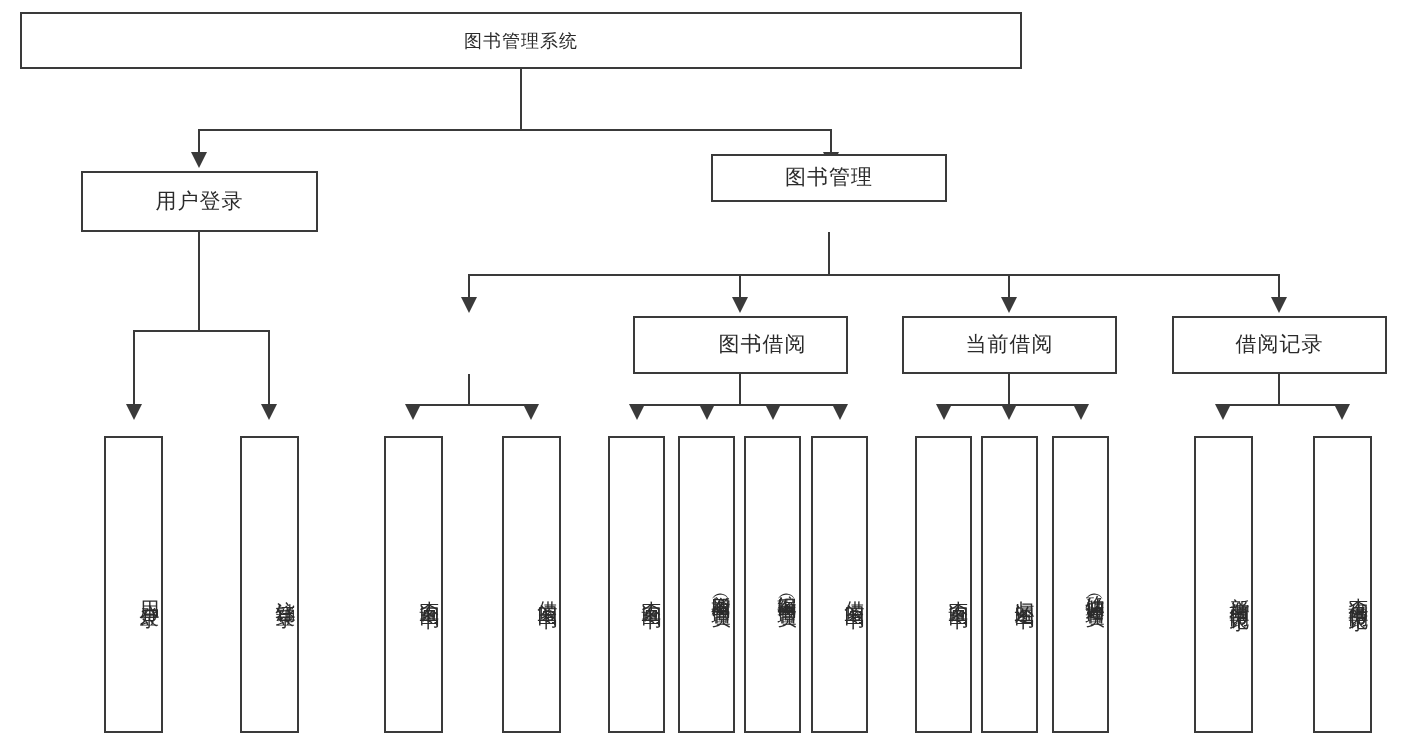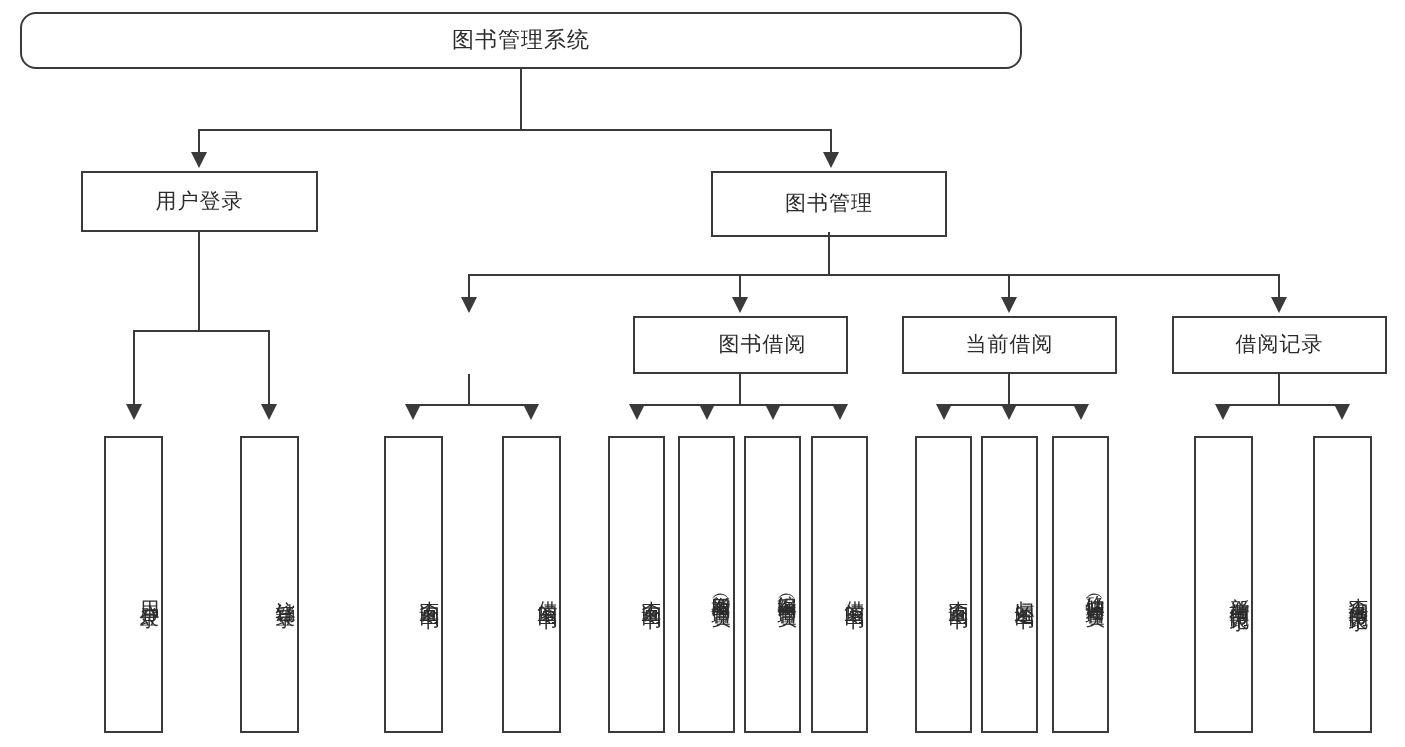--- a/index.html
+++ b/index.html
@@ -31,22 +31,21 @@
     justify-content: center;
     text-align: center;
     color: #2b2b2b;
     letter-spacing: 1px;
   }
   .node.h {           
     font-size: 21px;
     line-height: 1.1;
   }
   .node.root {
-    font-size: 22px;
-    border-radius: 16px;
+    font-size: 18px;
   }
   .node.v {           
     writing-mode: vertical-rl;
     text-orientation: upright;
     font-size: 20px;
     line-height: 1.18;
     letter-spacing: 3px;
     align-items: flex-start;
     justify-content: center;
     padding-top: 12px;
@@ -102,21 +101,21 @@
   <div class="vline" style="left:520px; top:69px; height:61px;"></div>
   <div class="hline" style="left:198px; top:129px; width:634px;"></div>
   <div class="vline" style="left:198px; top:129px; height:25px;"></div>
   <div class="vline" style="left:830px; top:129px; height:25px;"></div>
   <div class="arrow" style="left:191px; top:152px;"></div>
   <div class="arrow" style="left:823px; top:152px;"></div>
 
   <div class="node h" style="left:81px; top:171px; width:237px; height:61px;">
     <span>用户登录</span>
   </div>
-  <div class="node h" style="left:711px; top:171px; width:236px; height:66px;">
+  <div class="node h" style="left:711px; top:154px; width:236px; height:48px;">
     <span>图书管理</span>
   </div>
 
   <div class="vline" style="left:198px; top:232px; height:100px;"></div>
   <div class="hline" style="left:133px; top:330px; width:136px;"></div>
   <div class="vline" style="left:133px; top:330px; height:76px;"></div>
   <div class="vline" style="left:268px; top:330px; height:76px;"></div>
   <div class="arrow" style="left:126px; top:404px;"></div>
   <div class="arrow" style="left:261px; top:404px;"></div>
 

